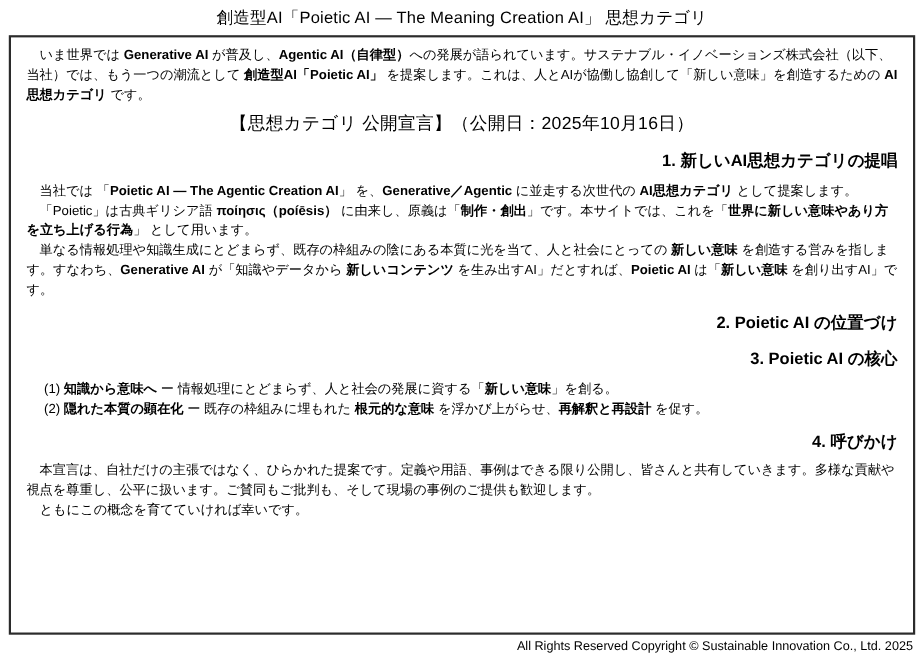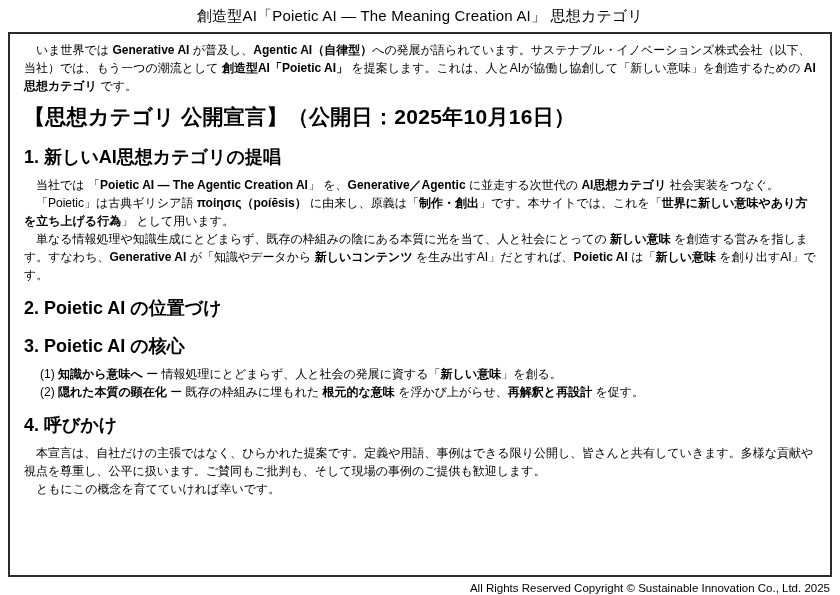--- a/index.html
+++ b/index.html
@@ -15,25 +15,25 @@
   }
   .doc-box{
     box-sizing:border-box;
     margin:0 8px;height:545px;
     border:2px solid #2b2b2b;
     padding:7px 14px 8px 14px;
     font-size:12px;line-height:1.5;
   }
   .intro{margin:2px 0 9px 0;}
   .decl-heading{
-    text-align:left;font-weight:bold;font-size:21px;
+    text-align:center;font-weight:normal;font-size:16px;
     margin:6px 0 10px 0;letter-spacing:0.3px;
   }
   .section{margin:0;}
-  .section-title{font-weight:bold;font-size:18px;margin:11px 0 5px 0;}
+  .section-title{font-weight:bold;font-size:15px;margin:11px 0 5px 0;text-align:right;}
   .para{margin:0;}
   .bullet-list{list-style:none;margin:2px 0 2px 16px;padding:0;}
   .bullet-list li{padding-left:16px;position:relative;}
   .bullet-list li::before{content:"\30FB";position:absolute;left:0;top:0;}
   .numbered-list{margin:2px 0 2px 16px;}
   .numbered-list .para{margin:0;}
   .footer{
     text-align:right;margin:5px 10px 0 0;font-size:11.5px;color:#000;padding-left:28px;
   }
 </style>
@@ -45,21 +45,21 @@
   <div class="page-title">創造型AI「Poietic AI — The Meaning Creation AI」 思想カテゴリ</div>
 
   <div class="doc-box">
 
     <p class="intro para"><span>　いま世界では </span><span style="font-weight: bold;">Generative AI</span><span> が普及し、</span><span style="font-weight: bold;">Agentic AI（自律型）</span><span>への発展が語られています。サステナブル・イノベーションズ株式会社（以下、当社）では、もう一つの潮流として </span><span style="font-weight: bold;">創造型AI「Poietic AI」</span><span> を提案します。これは、人とAIが協働し協創して「新しい意味」を創造するための </span><span style="font-weight: bold;">AI思想カテゴリ</span><span> です。</span></p>
 
     <div class="decl-heading">【思想カテゴリ 公開宣言】（公開日：2025年10月16日）</div>
 
     <div class="section">
       <div class="section-title">1. 新しいAI思想カテゴリの提唱</div>
-      <p class="para"><span>　当社では 「</span><span style="font-weight: bold;">Poietic AI — The Agentic Creation AI</span><span>」 を、</span><span style="font-weight: bold;">Generative／Agentic</span><span> に並走する次世代の </span><span style="font-weight: bold;">AI思想カテゴリ</span><span> 社会実装をつなぐ。</span></p>
+      <p class="para"><span>　当社では 「</span><span style="font-weight: bold;">Poietic AI — The Agentic Creation AI</span><span>」 を、</span><span style="font-weight: bold;">Generative／Agentic</span><span> に並走する次世代の </span><span style="font-weight: bold;">AI思想カテゴリ</span><span> として提案します。</span></p>
       <p class="para"><span>　「Poietic」は古典ギリシア語 </span><span style="font-weight: bold;">ποίησις（poíēsis）</span><span> に由来し、原義は「</span><span style="font-weight: bold;">制作・創出</span><span>」です。本サイトでは、これを「</span><span style="font-weight: bold;">世界に新しい意味やあり方を立ち上げる行為</span><span>」 として用います。</span></p>
       <p class="para"><span>　単なる情報処理や知識生成にとどまらず、既存の枠組みの陰にある本質に光を当て、人と社会にとっての </span><span style="font-weight: bold;">新しい意味</span><span> を創造する営みを指します。すなわち、</span><span style="font-weight: bold;">Generative AI</span><span> が「知識やデータから </span><span style="font-weight: bold;">新しいコンテンツ</span><span> を生み出すAI」だとすれば、</span><span style="font-weight: bold;">Poietic AI</span><span> は「</span><span style="font-weight: bold;">新しい意味</span><span> を創り出すAI」です。</span></p>
     </div>
 
     <div class="section">
       <div class="section-title">2. Poietic AI の位置づけ</div>
     </div>
 
     <div class="section">
       <div class="section-title">3. Poietic AI の核心</div>

